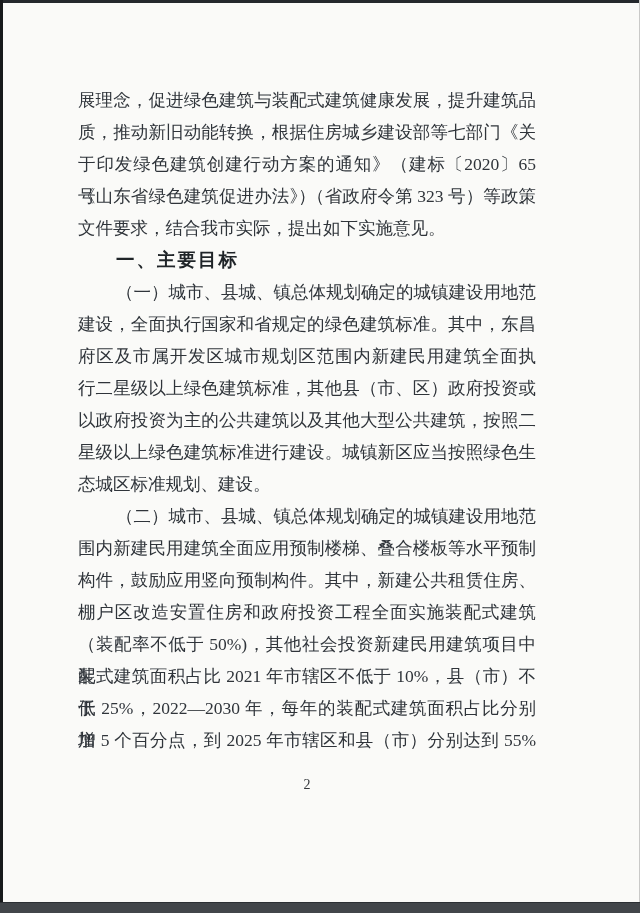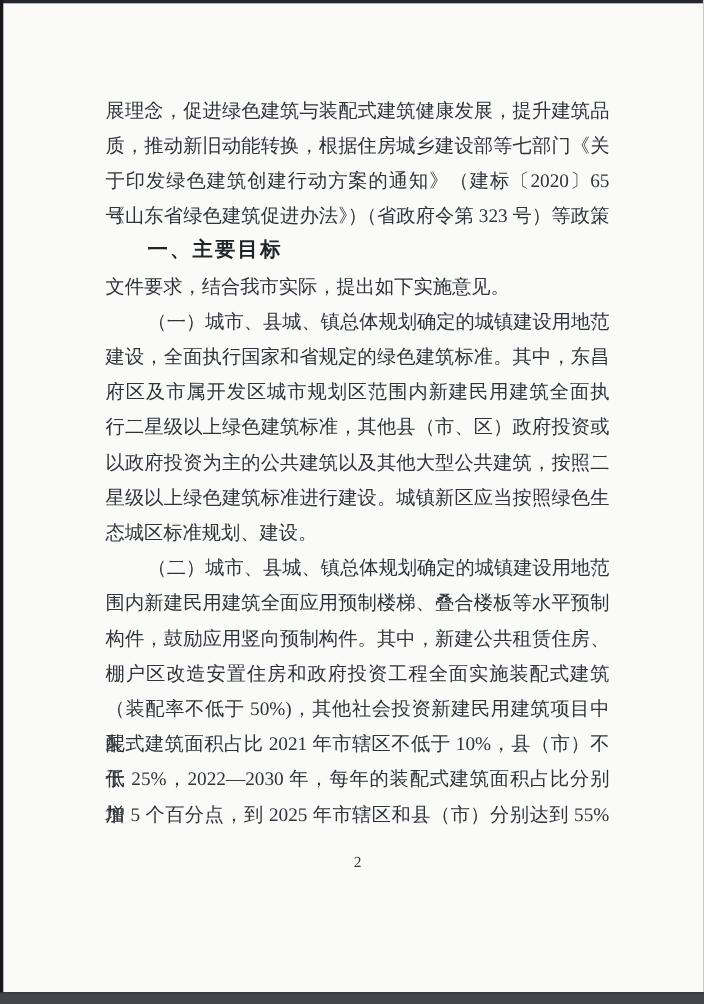--- a/index.html
+++ b/index.html
@@ -28,21 +28,21 @@
   .edge-right{
     position:absolute;top:0;right:0;width:1px;height:913px;
     background:var(--right-edge);z-index:5;
   }
   .bottom-bar{
     position:absolute;bottom:0;left:0;width:640px;height:11px;
     background:var(--bottom-bar);
     border-top:1px solid #2c3034;z-index:6;
   }
   .content{
-    position:absolute;top:84px;left:96px;width:458px;
+    position:absolute;top:84px;left:78px;width:458px;
   }
   .line{
     height:32px;line-height:32px;
     font-size:17.5px;color:var(--text);
     text-align:justify;text-align-last:justify;
     white-space:normal;overflow:visible;
   }
   .line.left{text-align:left;text-align-last:left;}
   .line.indent{padding-left:38px;}
   .line.heading{
@@ -61,22 +61,22 @@
 <div>
   <div class="edge-top"></div>
   <div class="edge-left"></div>
   <div class="edge-right"></div>
 
   <div class="content">
     <div class="line">展理念，促进绿色建筑与装配式建筑健康发展，提升建筑品</div>
     <div class="line">质，推动新旧动能转换，根据住房城乡建设部等七部门《关</div>
     <div class="line">于印发绿色建筑创建行动方案的通知》（建标〔2020〕65 号）、</div>
     <div class="line">《山东省绿色建筑促进办法》（省政府令第 323 号）等政策</div>
+    <div class="line left">文件要求，结合我市实际，提出如下实施意见。</div>
     <div class="line heading indent">一、主要目标</div>
-    <div class="line left">文件要求，结合我市实际，提出如下实施意见。</div>
     <div class="line indent">（一）城市、县城、镇总体规划确定的城镇建设用地范</div>
     <div class="line">建设，全面执行国家和省规定的绿色建筑标准。其中，东昌</div>
     <div class="line">府区及市属开发区城市规划区范围内新建民用建筑全面执</div>
     <div class="line">行二星级以上绿色建筑标准，其他县（市、区）政府投资或</div>
     <div class="line">以政府投资为主的公共建筑以及其他大型公共建筑，按照二</div>
     <div class="line">星级以上绿色建筑标准进行建设。城镇新区应当按照绿色生</div>
     <div class="line left">态城区标准规划、建设。</div>
     <div class="line indent">（二）城市、县城、镇总体规划确定的城镇建设用地范</div>
     <div class="line">围内新建民用建筑全面应用预制楼梯、叠合楼板等水平预制</div>
     <div class="line">构件，鼓励应用竖向预制构件。其中，新建公共租赁住房、</div>

